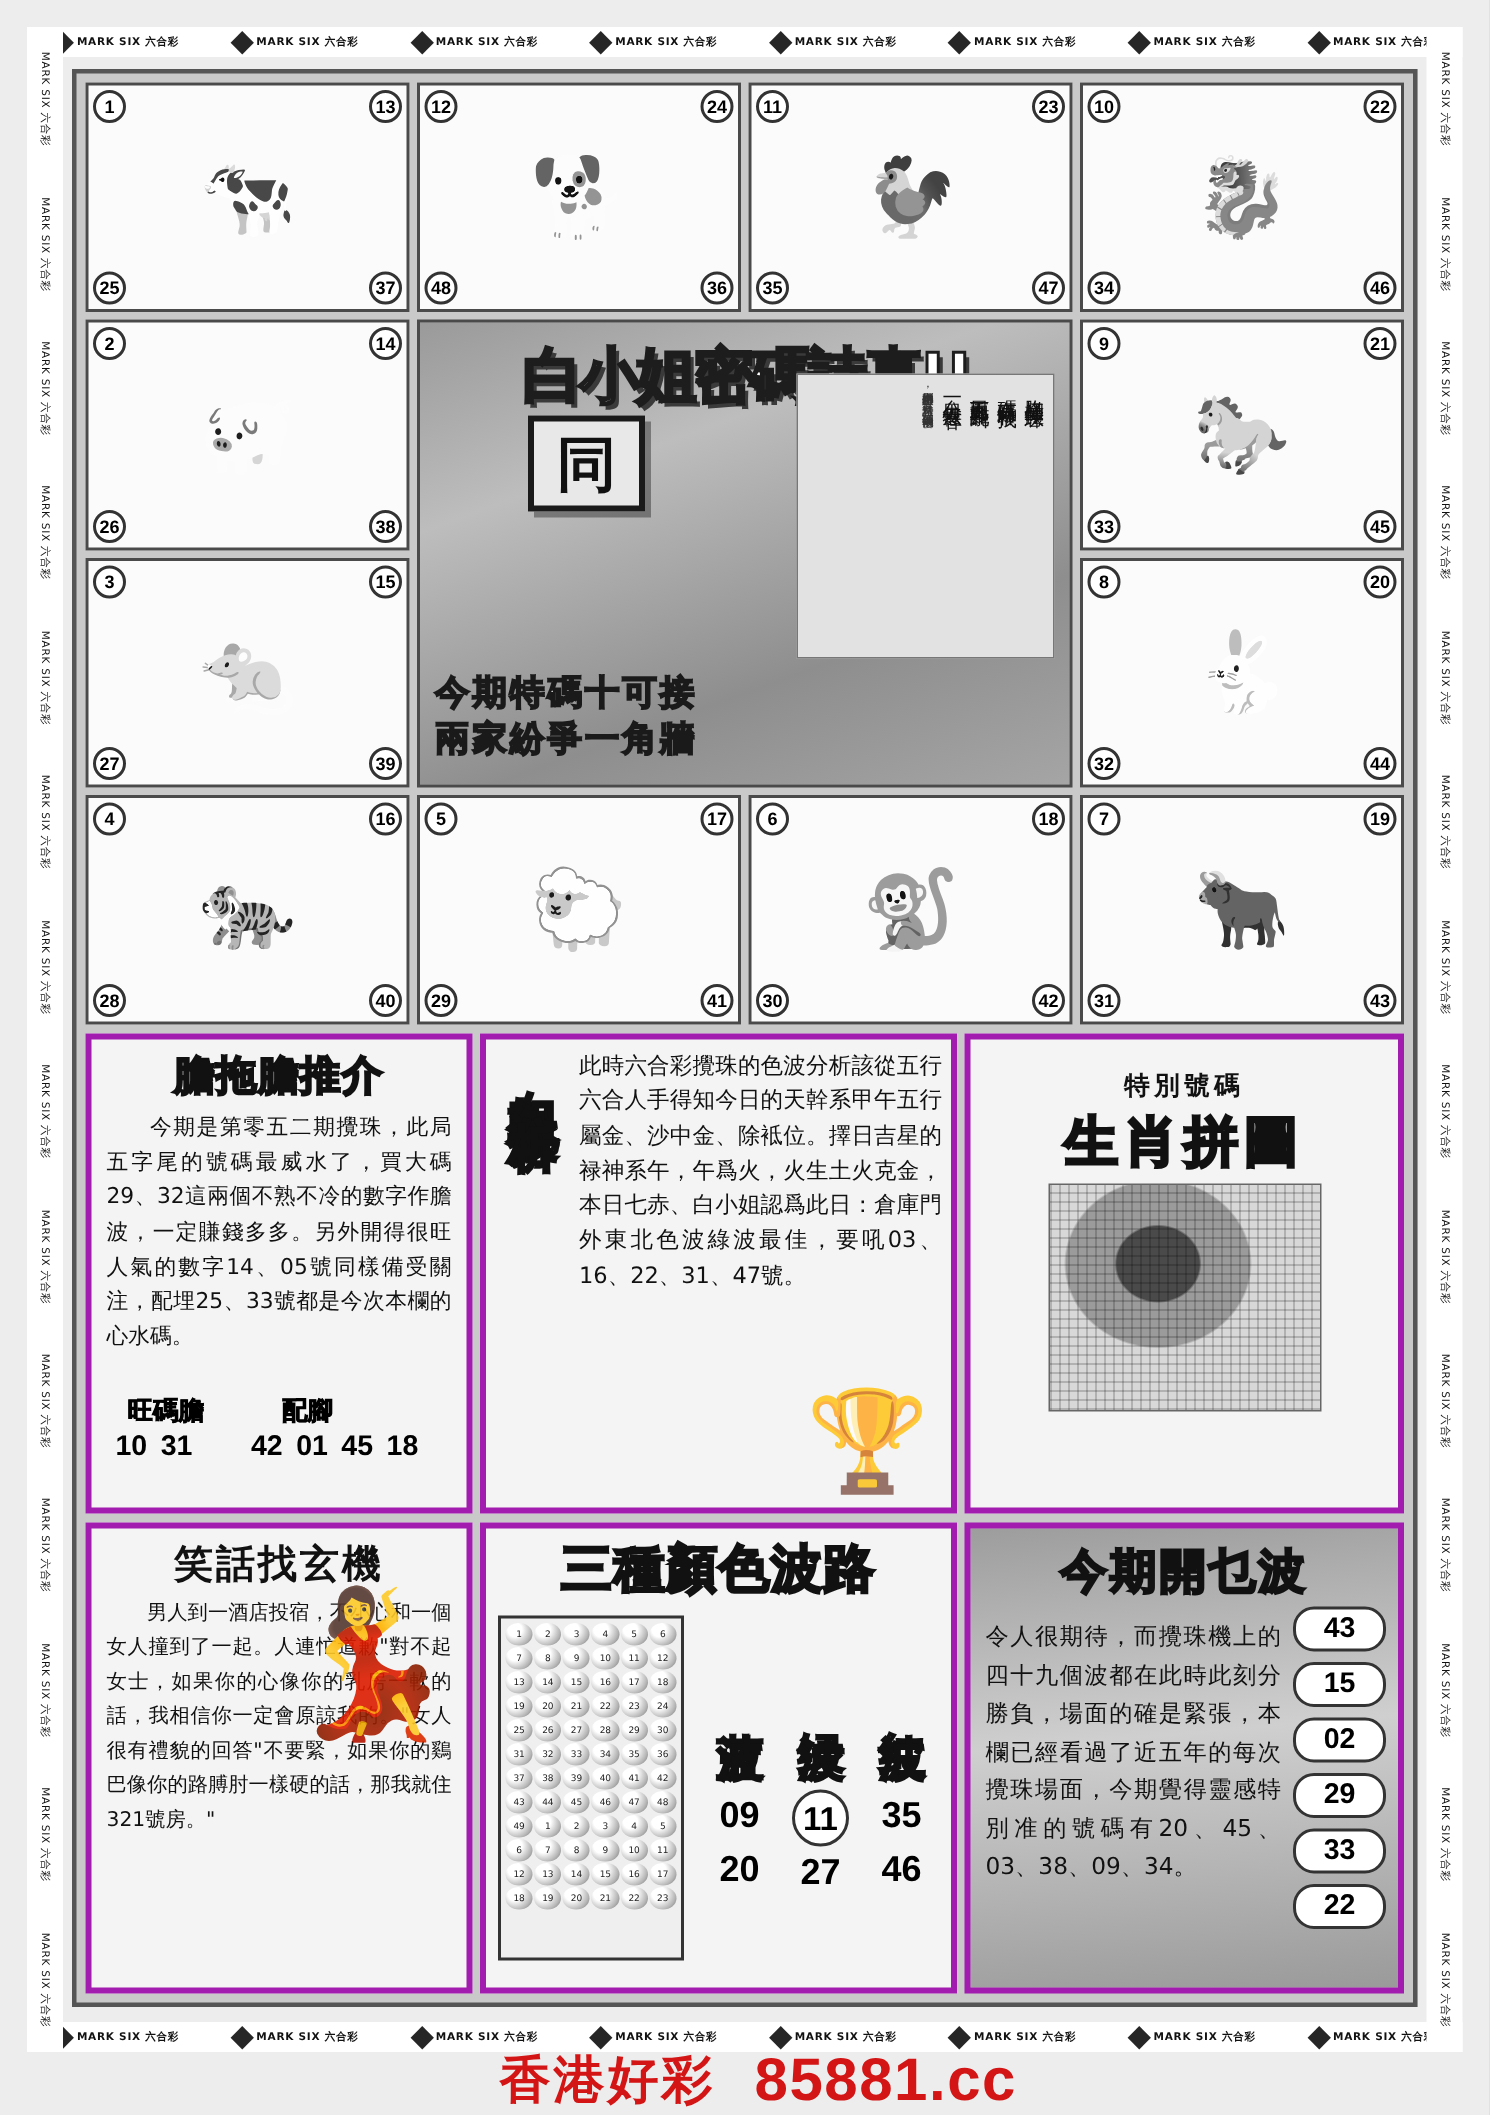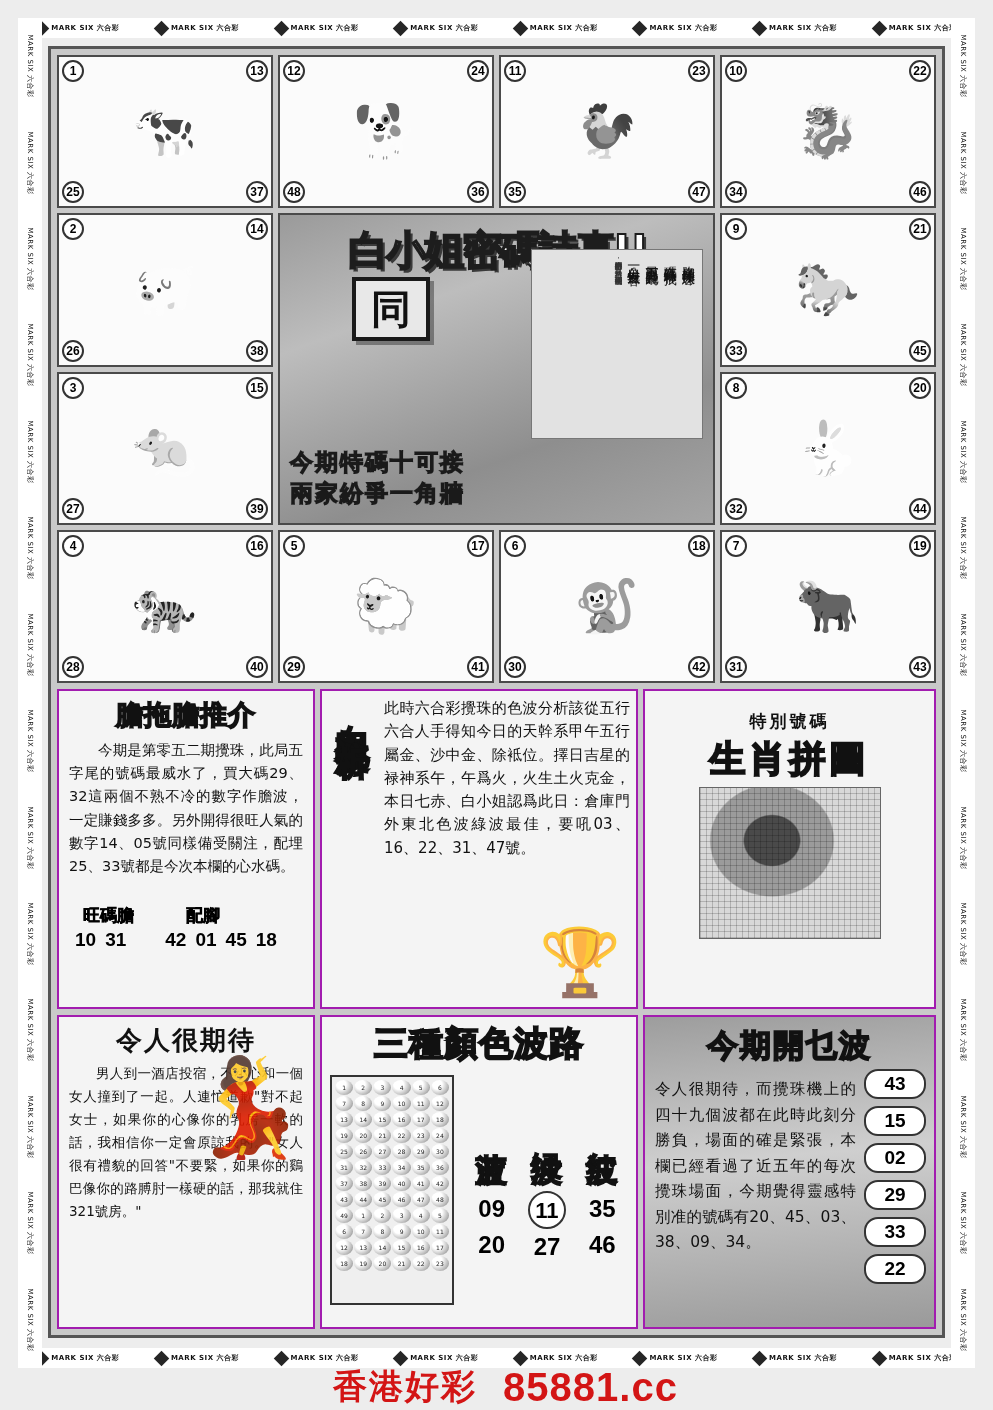--- a/index.html
+++ b/index.html
@@ -147,21 +147,21 @@
   
   .midrow {
     position: absolute;
     top: 640px; left: 6px; right: 6px; height: 320px;
     display: grid;
     grid-template-columns: 258px 318px 1fr;
     gap: 5px;
   }
   .panel {
     background: #f4f4f4;
-    border: 2px solid #a21caf;
+    border: 4px solid #a21caf;
     position: relative;
     overflow: hidden;
   }
   .panel-title {
     text-align: center;
     font-size: 27px; font-weight: bold;
     color: #fff;
     -webkit-text-stroke: 1.6px #111;
     padding-top: 6px;
     letter-spacing: 1px;
@@ -629,21 +629,21 @@
       <div class="panel">
         <div class="p3-title">特別號碼</div>
         <div class="p3-title2">生肖拼圖</div>
         <div class="puzzle"></div>
       </div>
     </div>
 
     <div class="botrow">
 
       <div class="panel">
-        <div class="joke-title">令人很期待</div>
+        <div class="joke-title">笑話找玄機</div>
         <div class="joke-text indent">男人到一酒店投宿，不小心和一個女人撞到了一起。人連忙道歉"對不起女士，如果你的心像你的乳房一軟的話，我相信你一定會原諒我的。"女人很有禮貌的回答"不要緊，如果你的鷄巴像你的路膊肘一樣硬的話，那我就住321號房。"</div>
         <div class="girl">💃</div>
       </div>
 
       <div class="panel">
         <div class="three-title">三種顏色波路</div>
         <div class="balls-box" id="balls">
             <div class="mini-ball">1</div>
             <div class="mini-ball">2</div>
             <div class="mini-ball">3</div>

